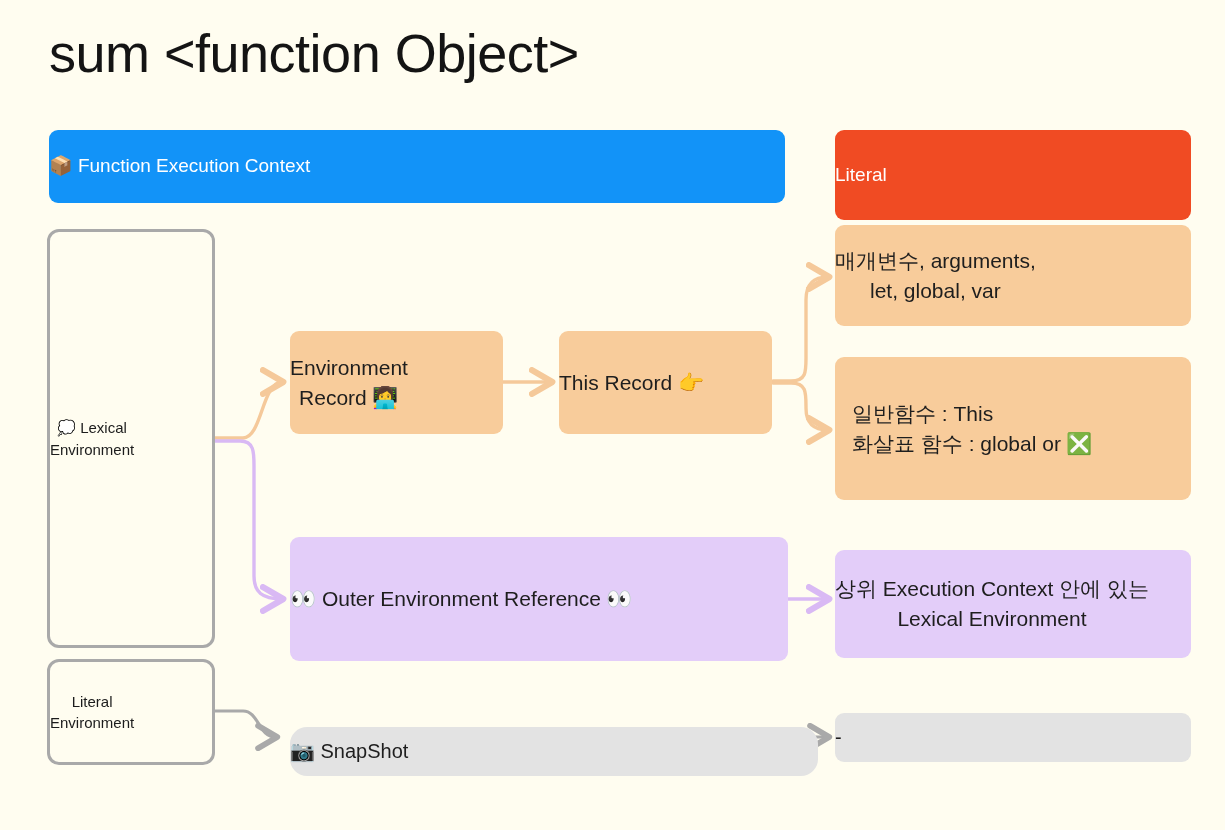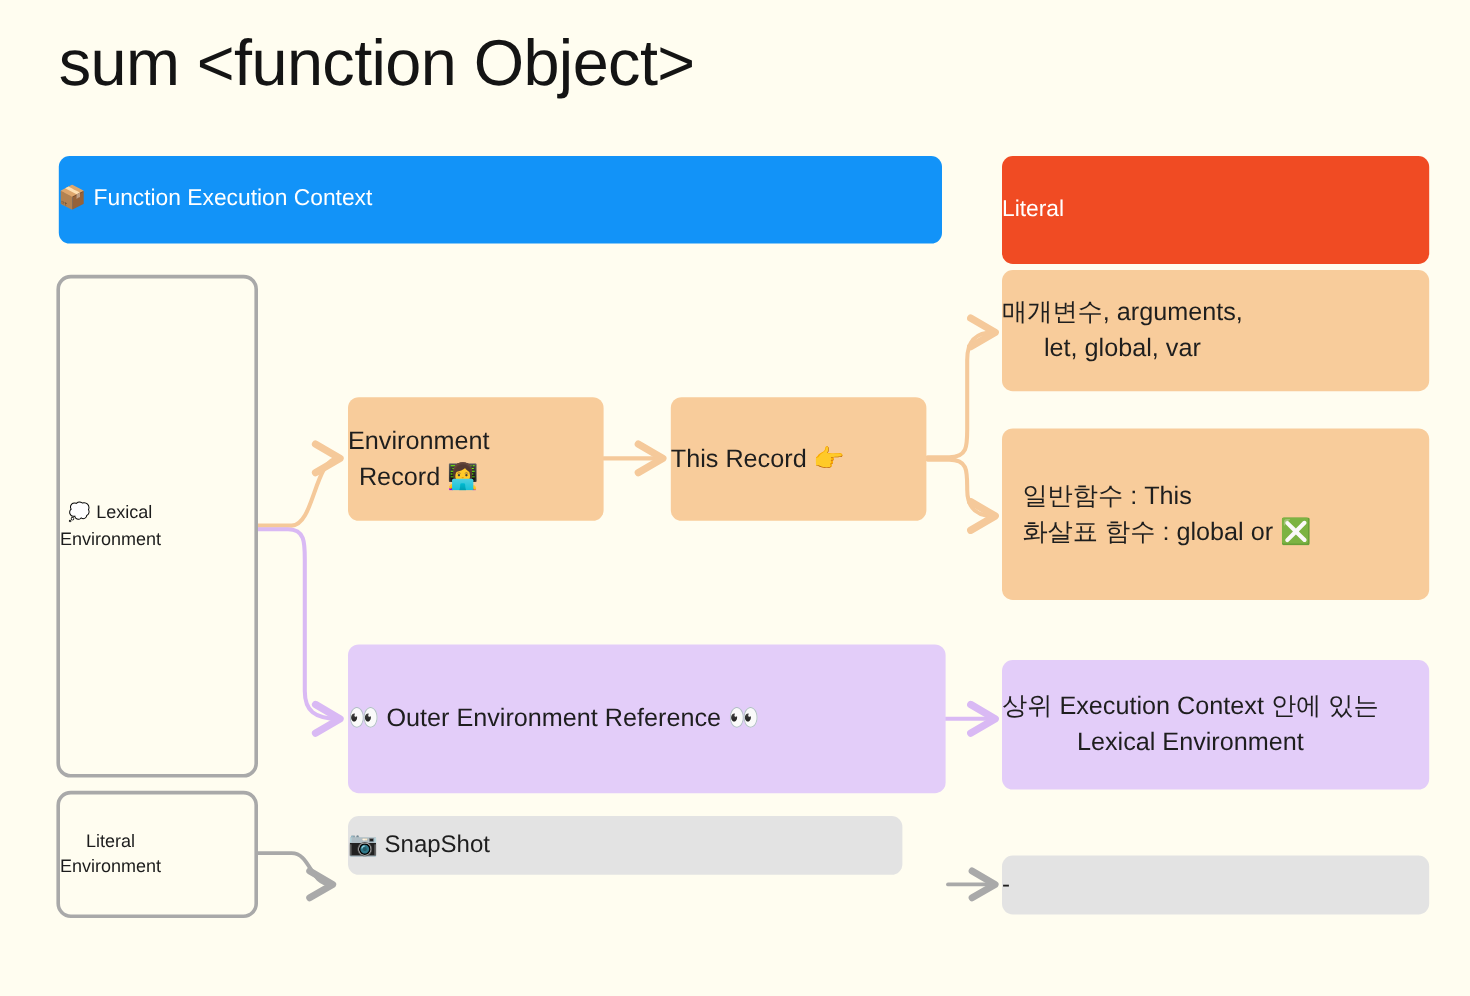--- a/index.html
+++ b/index.html
@@ -135,21 +135,21 @@
   </div>
 
   <div class="node orange" style="left:559px; top:331px; width:213px; height:103px;">
     <span class="txt">This Record 👉</span>
   </div>
 
   <div class="node purple" style="left:290px; top:537px; width:498px; height:124px;">
     <span class="txt">👀 Outer Environment Reference 👀</span>
   </div>
 
-  <div class="node gray" style="left:290px; top:680px; width:462px; height:49px;">
+  <div class="node gray" style="left:290px; top:727px; width:528px; height:49px;border-radius:17px;">
     <span class="txt">📷 SnapShot</span>
   </div>
 
   <div class="node orange" style="left:835px; top:225px; width:356px; height:101px;">
     <span class="txt">매개변수, arguments,
 let, global, var</span>
   </div>
 
   <div class="node orange align-left" style="left:835px; top:357px; width:356px; height:143px;">
     <span class="txt">일반함수 : This

